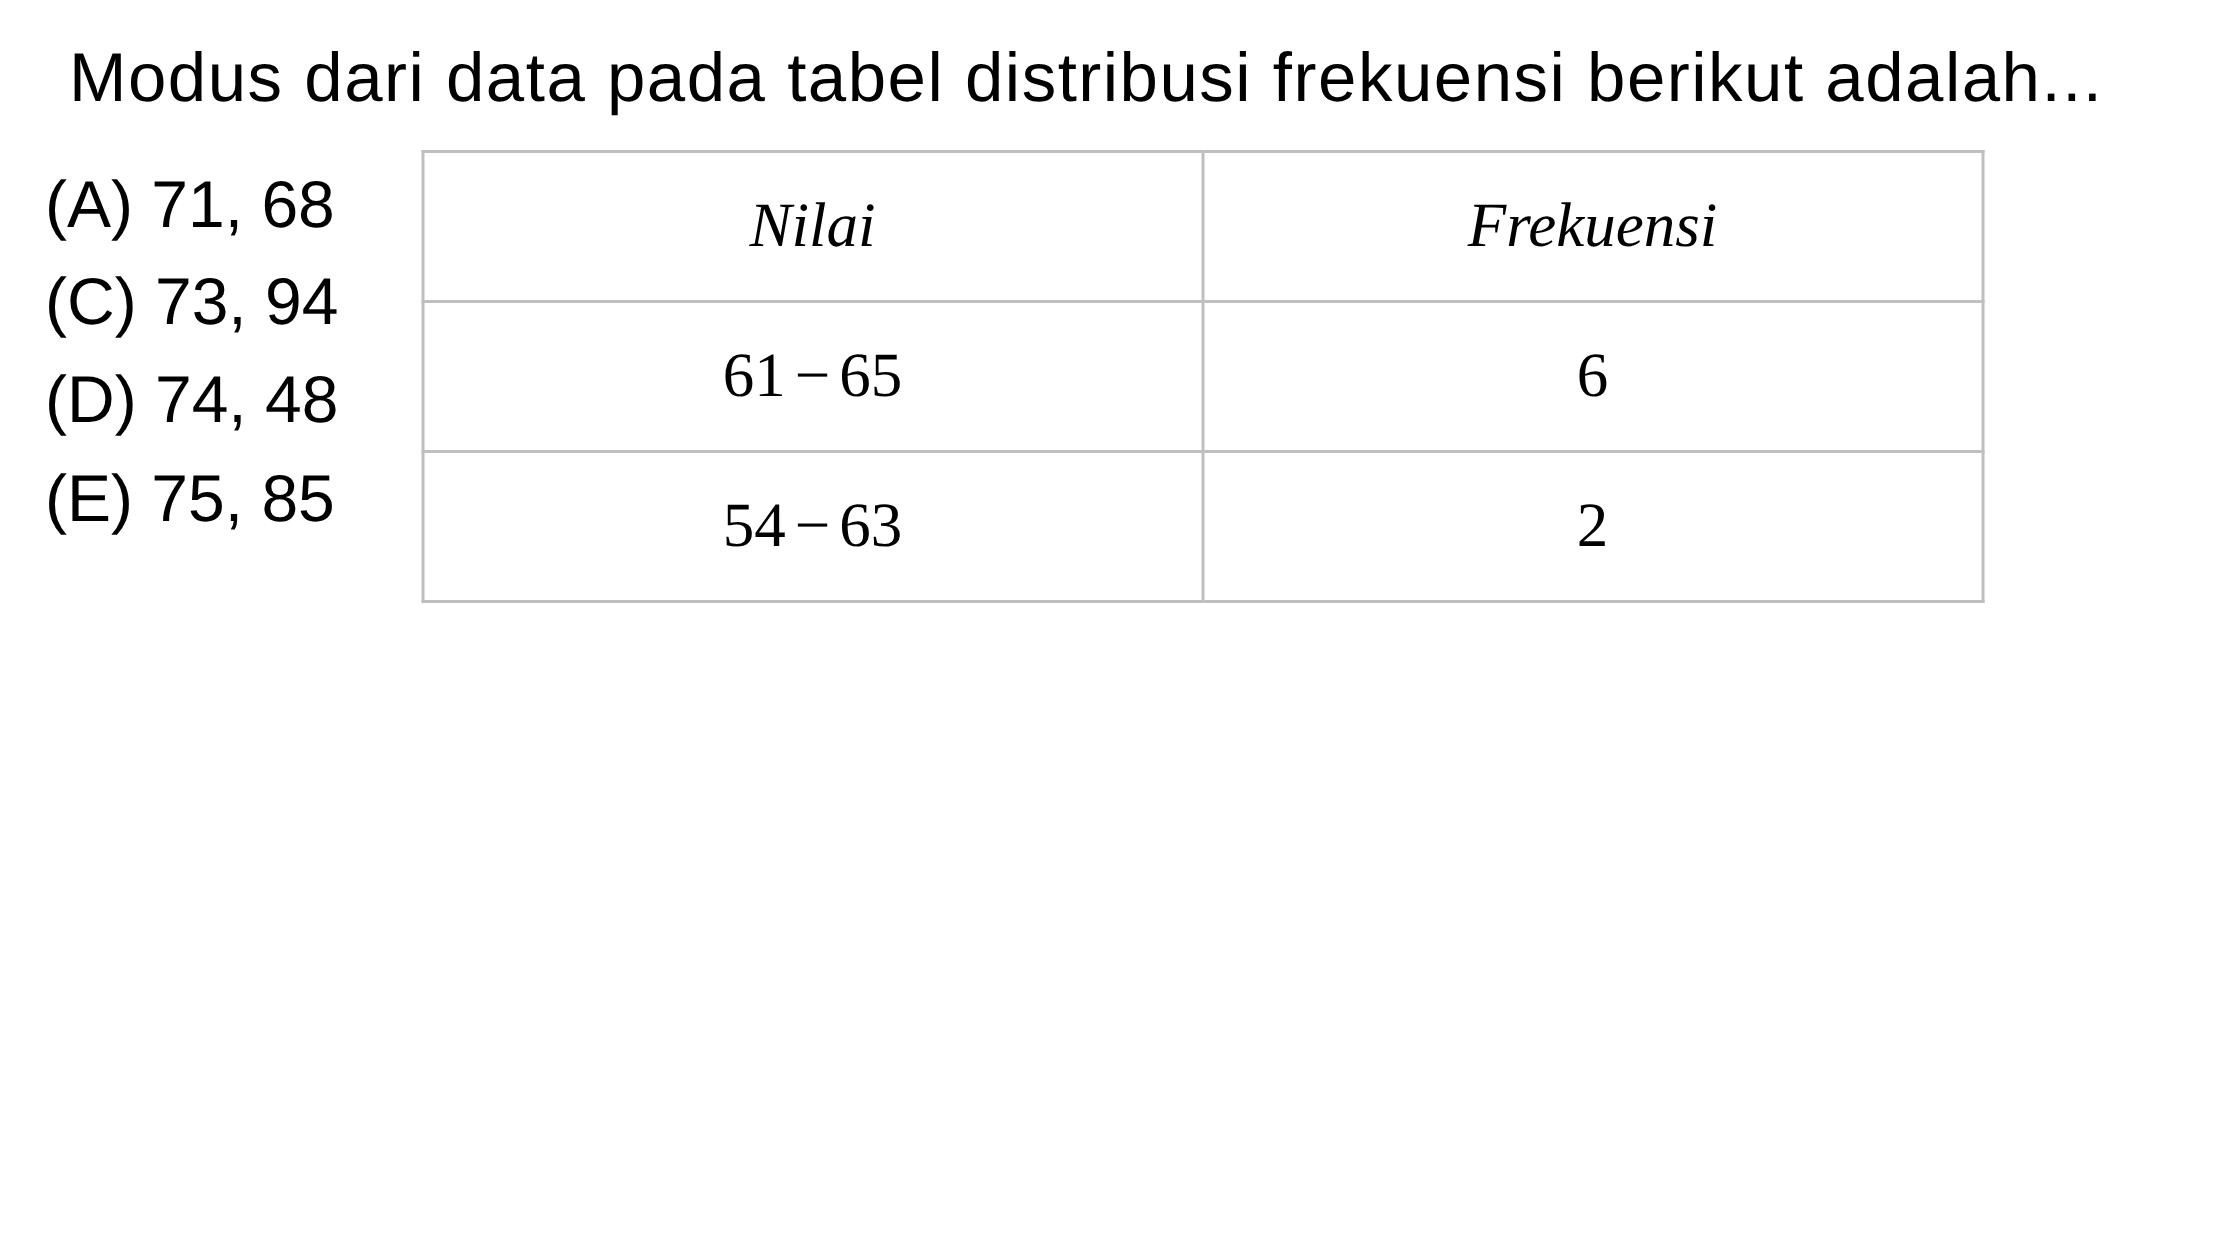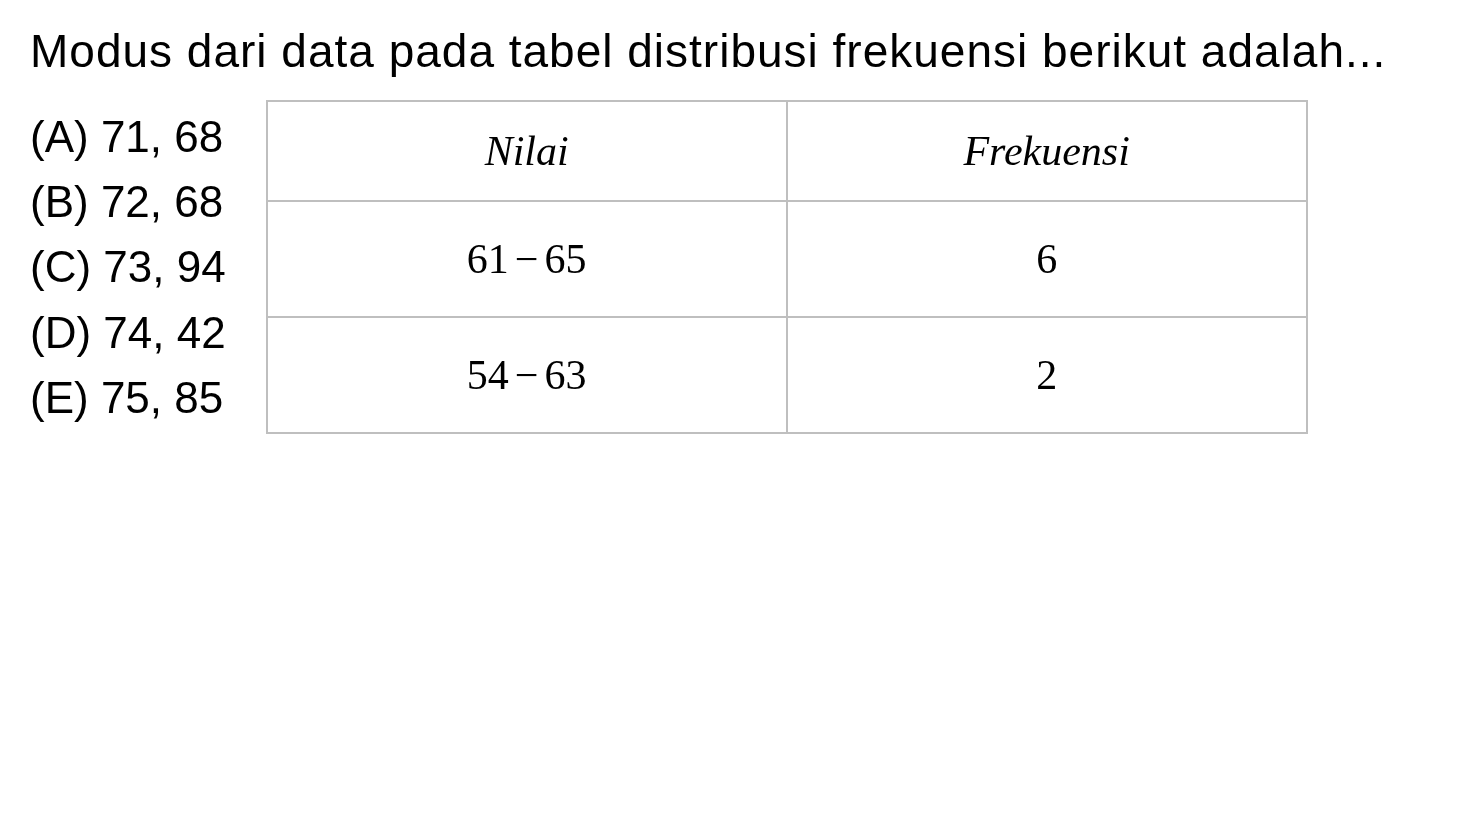--- a/index.html
+++ b/index.html
@@ -16,24 +16,25 @@
     }
     .question-text {
       font-size: 46px;
       color: #000;
       letter-spacing: 1px;
       margin-bottom: 18px;
       line-height: 1.35;
       text-align: justify;
       text-align-last: left;
       width: 1420px;
+      margin-left: 16px;
     }
     .content-row {
       display: flex;
-      gap: 40px;
+      gap: 55px;
     }
     .options {
       display: flex;
       flex-direction: column;
       gap: 8px;
       padding-top: 8px;
     }
     .option {
       font-size: 44px;
       color: #000;
@@ -55,38 +56,37 @@
       padding: 0;
     }
     th {
       font-style: italic;
       font-weight: normal;
       width: 520px;
       height: 100px;
     }
     td {
       width: 520px;
-      height: 116px;
+      height: 100px;
     }
     .minus {
       display: inline-block;
       padding: 0 6px;
     }
   </style>
 </head>
 <body>
 
 <div class="question-text">Modus dari data pada tabel distribusi frekuensi berikut adalah...</div>
 
 <div class="content-row">
   <div class="options">
     <div class="option">(A) 71, 68</div>
-    <div class="option">(B) 72, 68</div>
     <div class="option">(C) 73, 94</div>
-    <div class="option">(D) 74, 42</div>
+    <div class="option">(D) 74, 48</div>
     <div class="option">(E) 75, 85</div>
   </div>
 
   <div class="table-wrap">
     <table>
       <thead>
         <tr>
           <th>Nilai</th>
           <th>Frekuensi</th>
         </tr>

